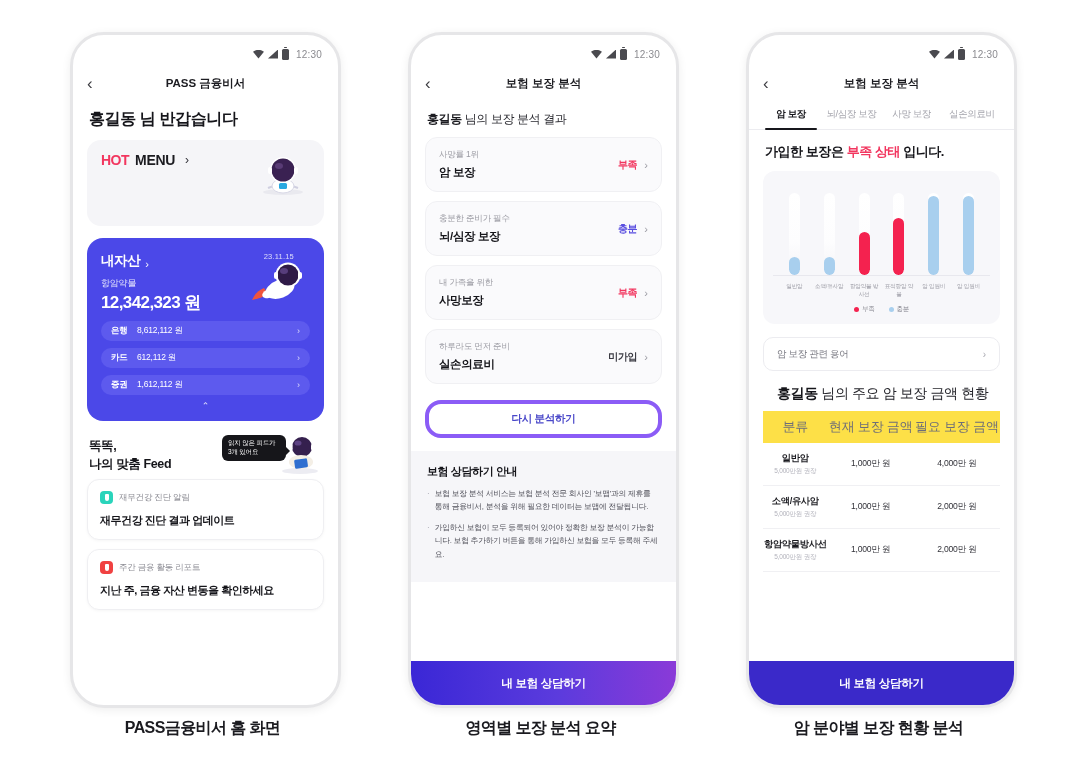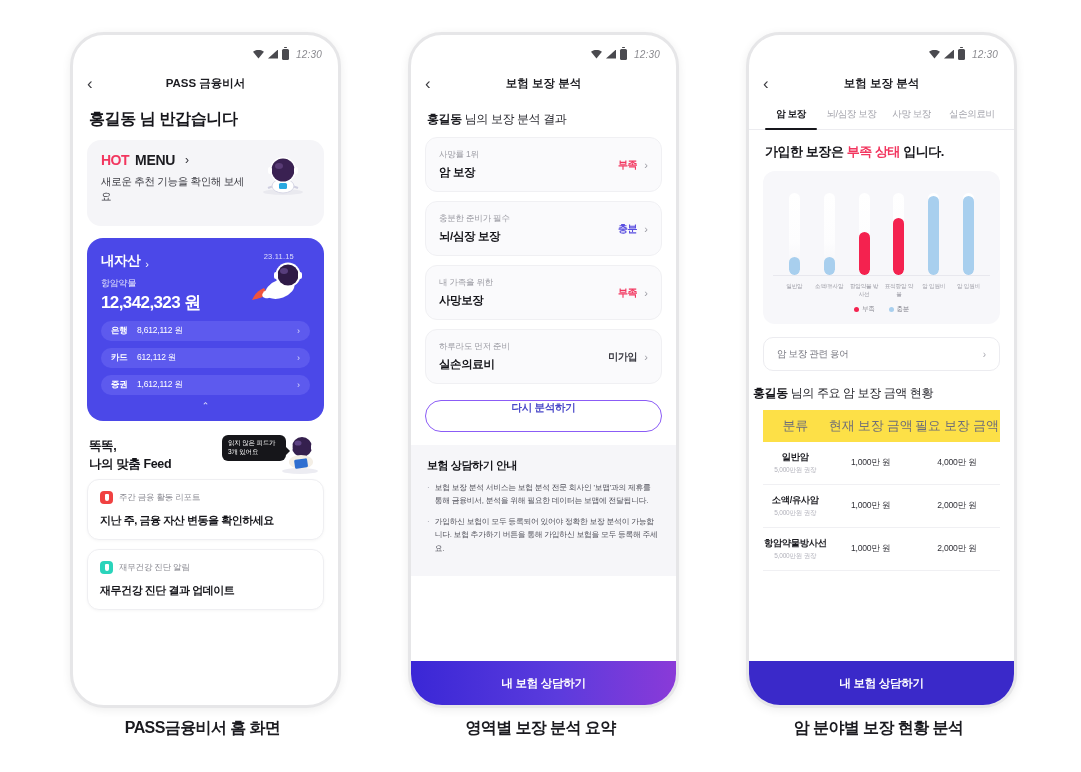--- a/index.html
+++ b/index.html
@@ -24,21 +24,21 @@
   }
   #phone1{left:70px;top:32px;}
   #phone2{left:408px;top:32px;}
   #phone3{left:746px;top:32px;}
 
   .screen{position:absolute;inset:0;display:flex;flex-direction:column;overflow:hidden;}
 
   
   .statusbar{
     height:26px;display:flex;align-items:center;justify-content:flex-end;
-    gap:4px;padding:6px 16px 0 0;box-sizing:content-box;font-style:italic;
+    gap:4px;padding:6px 16px 0 0;box-sizing:content-box;
   }
   .sb-time{font-size:10px;color:#8b8b90;letter-spacing:.2px;margin-left:3px;}
   .ico-wifi{width:11px;height:9px;background:#4a4a4f;
     clip-path:polygon(50% 100%,0 25%,20% 10%,50% 0,80% 10%,100% 25%);}
   .ico-signal{width:10px;height:9px;background:#4a4a4f;clip-path:polygon(100% 0,100% 100%,0 100%);}
   .ico-batt{width:7px;height:11px;background:#4a4a4f;border-radius:1.5px;position:relative;}
   .ico-batt:after{content:"";position:absolute;top:-2px;left:2px;width:3px;height:1.5px;background:#4a4a4f;border-radius:1px;}
 
   
   .navbar{height:32px;display:flex;align-items:center;position:relative;padding:0 14px;}
@@ -109,22 +109,22 @@
     padding:11px 13px;display:flex;align-items:center;justify-content:space-between;
   }
   .cov-left{display:flex;flex-direction:column;gap:4px;}
   .cov-sub{font-size:8.5px;color:#9a9aa2;letter-spacing:-.2px;}
   .cov-name{font-size:11.5px;font-weight:800;color:#15151a;letter-spacing:-.4px;}
   .cov-right{display:flex;align-items:center;gap:7px;}
   .cov-status{font-size:10px;font-weight:800;letter-spacing:-.3px;}
   .cov-chev{font-size:11px;color:#9b9ba3;font-weight:300;}
 
   .reanalyze{
-    margin:16px 14px 0 14px;height:30px;border:1px solid #8b5cf6;border-radius:16px;
-    display:flex;justify-content:center;background:#fff;cursor:pointer;
+    margin:16px 14px 0 14px;height:30px;border:4px solid #8b5cf6;border-radius:16px;
+    display:flex;align-items:center;justify-content:center;background:#fff;cursor:pointer;
   }
   .reanalyze span{font-size:10.5px;font-weight:800;color:#4a48c9;letter-spacing:-.3px;}
 
   .notice{margin-top:13px;background:#f6f6f9;padding:13px 16px 14px 16px;flex:1;}
   .notice-title{font-size:11px;font-weight:800;color:#15151a;letter-spacing:-.4px;margin-bottom:8px;}
   .notice-li{display:flex;gap:5px;margin-bottom:7px;}
   .notice-dot{color:#a9a9b2;font-size:8px;line-height:1.7;}
   .notice-txt{font-size:7.8px;line-height:1.72;color:#50505a;letter-spacing:-.25px;}
 
   .cta{
@@ -154,21 +154,21 @@
   .lg-dot{width:5px;height:5px;border-radius:50%;}
   .lg-txt{font-size:6.5px;color:#80808a;letter-spacing:-.2px;}
 
   .term-card{
     margin:13px 14px 0 14px;border:1px solid #ececf0;border-radius:10px;height:32px;
     display:flex;align-items:center;justify-content:space-between;padding:0 13px;cursor:pointer;background:#fff;
   }
   .term-txt{font-size:9.5px;color:#76767f;letter-spacing:-.3px;}
   .term-chev{font-size:10px;color:#aaaab2;font-weight:300;}
 
-  .tbl-title{font-size:12px;padding:14px 16px 8px 4px;letter-spacing:-.4px;color:#25252b;}
+  .tbl-title{font-size:14px;padding:14px 16px 8px 28px;letter-spacing:-.4px;color:#25252b;}
   .tbl-title b{font-weight:800;color:#15151a;}
 
   table.tbl{width:calc(100% - 28px);margin:0 14px;border-collapse:collapse;}
   table.tbl th{
     background:#fde047;font-size:13px;font-weight:400;color:#6e6e78;padding:7px 0;letter-spacing:-.2px;
   }
   table.tbl td{padding:9px 0;border-bottom:1px solid #f0f0f3;text-align:center;}
   .td-name{font-size:9.3px;font-weight:800;color:#1b1b20;letter-spacing:-.35px;}
   .td-sub{font-size:6.5px;color:#b2b2bb;margin-top:2px;letter-spacing:-.2px;}
   .td-val{font-size:8.6px;color:#33333a;letter-spacing:-.2px;}
@@ -203,21 +203,20 @@
       <div class="body-scroll">
 
         <div class="greet">홍길동 님 반갑습니다</div>
 
         <div class="card-hot">
           <div class="hot-row">
             <span class="hot-word">HOT</span>
             <span class="menu-word">MENU</span>
             <span class="hot-chev">›</span>
           </div>
-          <div class="hot-sub">새로운 추천 기능을 확인해 보세요</div>
           <span class="astro" style="right:16px;top:14px;">
             <svg width="50" height="48" viewBox="0 0 50 48">
               <ellipse cx="25" cy="38" rx="20" ry="3" fill="#e9e9ef"></ellipse>
               <path d="M10 34 q15 -7 30 0" stroke="#cfcfe0" stroke-width="2" fill="none"></path>
               <ellipse cx="25" cy="32" rx="11" ry="7" fill="#ffffff" stroke="#d8d8e6" stroke-width="1"></ellipse>
               <rect x="21" y="29" width="8" height="6" rx="1.5" fill="#29a8e0"></rect>
               <circle cx="25" cy="16" r="13" fill="#ffffff"></circle>
               <circle cx="25" cy="16" r="11.5" fill="#3a2152"></circle>
               <ellipse cx="21" cy="12" rx="4" ry="3" fill="#6a4a88" opacity=".65"></ellipse>
               <rect x="10" y="13" width="4" height="7" rx="2" fill="#ffffff"></rect>
@@ -281,36 +280,36 @@
               <rect x="13" y="11" width="3.6" height="6.4" rx="1.8" fill="#ffffff"></rect>
               <rect x="35" y="11" width="3.6" height="6.4" rx="1.8" fill="#ffffff"></rect>
               <ellipse cx="25" cy="29" rx="12" ry="7" fill="#f4efe6"></ellipse>
               <rect x="18" y="27" width="13" height="9" rx="1.5" fill="#2f6fd0" transform="rotate(-8 18 27)"></rect>
             </svg>
           </span>
         </div>
 
         <div class="feed-card">
           <div class="feed-meta">
+            <span class="feed-ico" style="background:#2ad4bb">
+                <span></span>
+              </span>
+            <span class="feed-cat">재무건강 진단 알림</span>
+          </div>
+          <div class="feed-text">재무건강 진단 결과 업데이트</div>
+        </div>
+
+        <div class="feed-card">
+          <div class="feed-meta">
             <span class="feed-ico" style="background:#f04141">
                 <span></span>
               </span>
             <span class="feed-cat">주간 금융 활동 리포트</span>
           </div>
           <div class="feed-text">지난 주, 금융 자산 변동을 확인하세요</div>
-        </div>
-
-        <div class="feed-card">
-          <div class="feed-meta">
-            <span class="feed-ico" style="background:#2ad4bb">
-                <span></span>
-              </span>
-            <span class="feed-cat">재무건강 진단 알림</span>
-          </div>
-          <div class="feed-text">재무건강 진단 결과 업데이트</div>
         </div>
 
       </div>
     </div>
   </div>
 
   <div class="phone" id="phone2">
     <div class="screen">
 
       <div class="statusbar">

